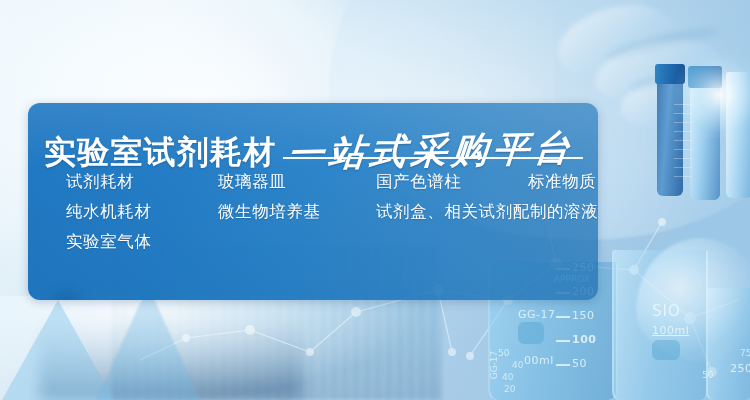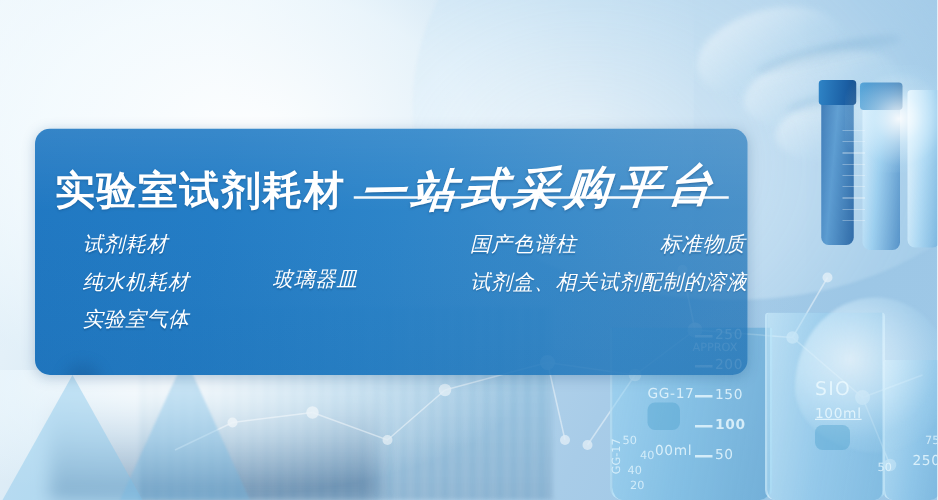--- a/index.html
+++ b/index.html
@@ -356,39 +356,38 @@
     top: 54px;
     width: 300px;
     height: 2px;
     background: #ffffff;
     opacity: 0.95;
   }
 
   .cats {
     position: absolute;
     left: 10px;
-    top: 78px;
+    top: 64px;
     width: 560px;
-    font-style: italic;
   }
   .cat-row {
     position: relative;
     height: 30px;
   }
   .cat {
     position: absolute;
     color: #ffffff;
     font-size: 16.5px;
     letter-spacing: 0.6px;
     line-height: 30px;
     white-space: nowrap;
     text-shadow: 0 1px 1px rgba(14,62,110,0.30);
   }
   .c-x1 { left: 28px; }
-  .c-x2 { left: 180px; margin-top: 28px; }
+  .c-x2 { left: 180px; }
   .c-x3 { left: 338px; }
   .c-x4 { left: 490px; }
   .c-x3w { left: 338px; }
 
   
   .panel-blob {
     position: absolute;
     left: 18px;
     top: 184px;
     width: 40px;
@@ -517,20 +516,21 @@
 
         <div class="cat-row">
           <span class="cat c-x1">试剂耗材</span>
           <span class="cat c-x2">玻璃器皿</span>
           <span class="cat c-x3">国产色谱柱</span>
           <span class="cat c-x4">标准物质</span>
         </div>
 
         <div class="cat-row">
           <span class="cat c-x1">纯水机耗材</span>
+          <span class="cat c-x2">微生物培养基</span>
           <span class="cat c-x3w">试剂盒、相关试剂配制的溶液</span>
         </div>
 
         <div class="cat-row">
           <span class="cat c-x1">实验室气体</span>
         </div>
 
       </div>
     </div>
   </div>

